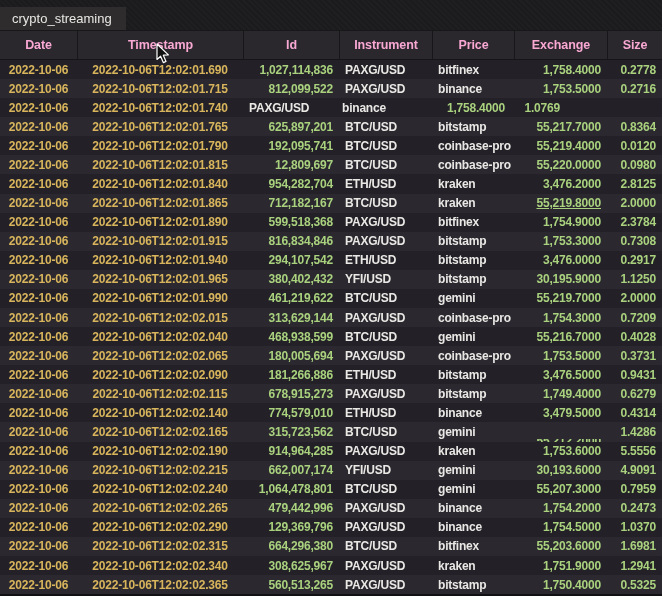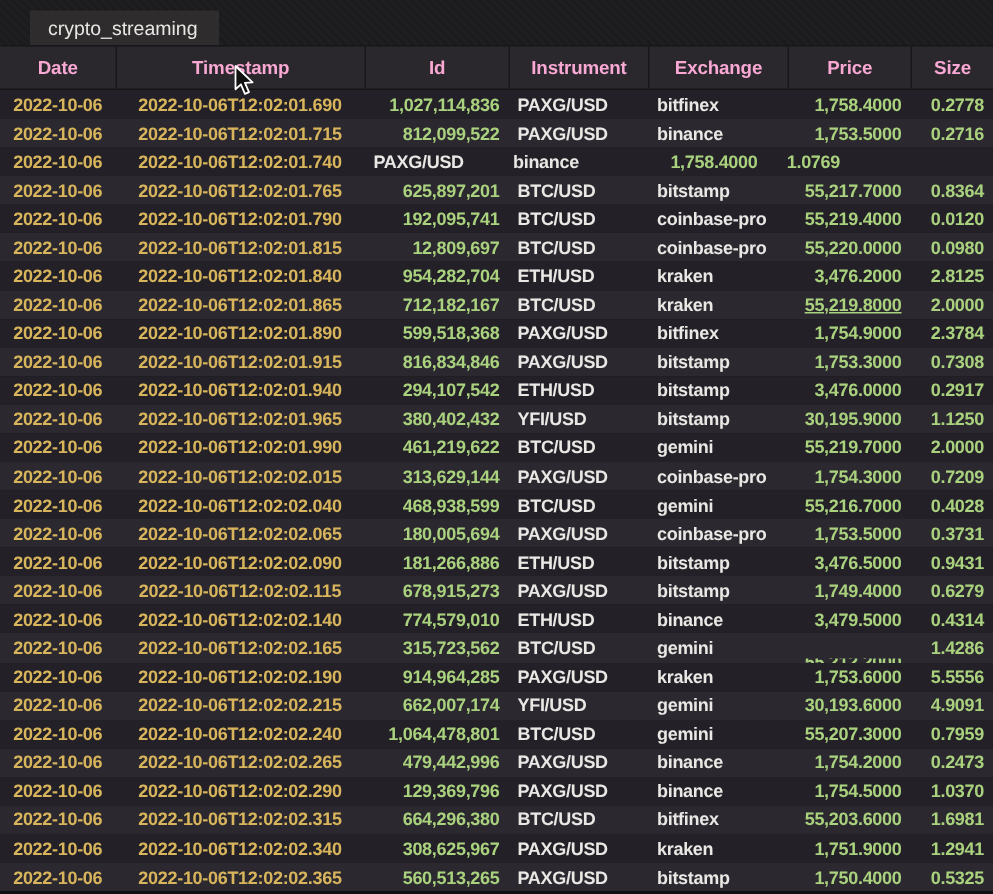--- a/index.html
+++ b/index.html
@@ -15,21 +15,20 @@
     background: #121114;
   }
   
   .tabbar {
     height: 31px;
     background: #1b1a1d;
     background-image: repeating-linear-gradient(45deg, rgba(255,255,255,0.014) 0 2px, transparent 2px 4px);
     display: flex;
     align-items: flex-end;
     border-bottom: 1px solid #171619;
-    padding-left: 20px;
   }
   .tab {
     height: 23px;
     min-width: 118px;
     background: #2f2c2e;
     color: #e9e7e3;
     font-size: 13px;
     line-height: 23px;
     padding: 0 14px 0 12px;
     white-space: nowrap;
@@ -96,22 +95,22 @@
       <span>crypto_streaming</span>
     </div>
   </div>
 
   <div class="grid">
     <div class="header-row" id="header-row">
         <div class="hcell" style="width: 77px;">Date</div>
         <div class="hcell" style="width: 166px;">Timestamp</div>
         <div class="hcell" style="width: 96px;">Id</div>
         <div class="hcell" style="width: 93px;">Instrument</div>
+        <div class="hcell" style="width: 82px;">Price</div>
         <div class="hcell" style="width: 93px;">Exchange</div>
-        <div class="hcell" style="width: 82px;">Price</div>
         <div class="hcell" style="width: 55px;">Size</div>
       </div>
     <div class="rows" id="rows">
         <div class="row dark">
           <div class="cell c-gold align-center" style="width: 77px;">2022-10-06</div>
           <div class="cell c-gold align-center" style="width: 166px;">2022-10-06T12:02:01.690</div>
           <div class="cell c-green align-right" style="width: 96px;">1,027,114,836</div>
           <div class="cell c-white align-left" style="width: 93px;">PAXG/USD</div>
           <div class="cell c-white align-left" style="width: 93px;">bitfinex</div>
           <div class="cell c-green align-right" style="width: 82px;">1,758.4000</div>

